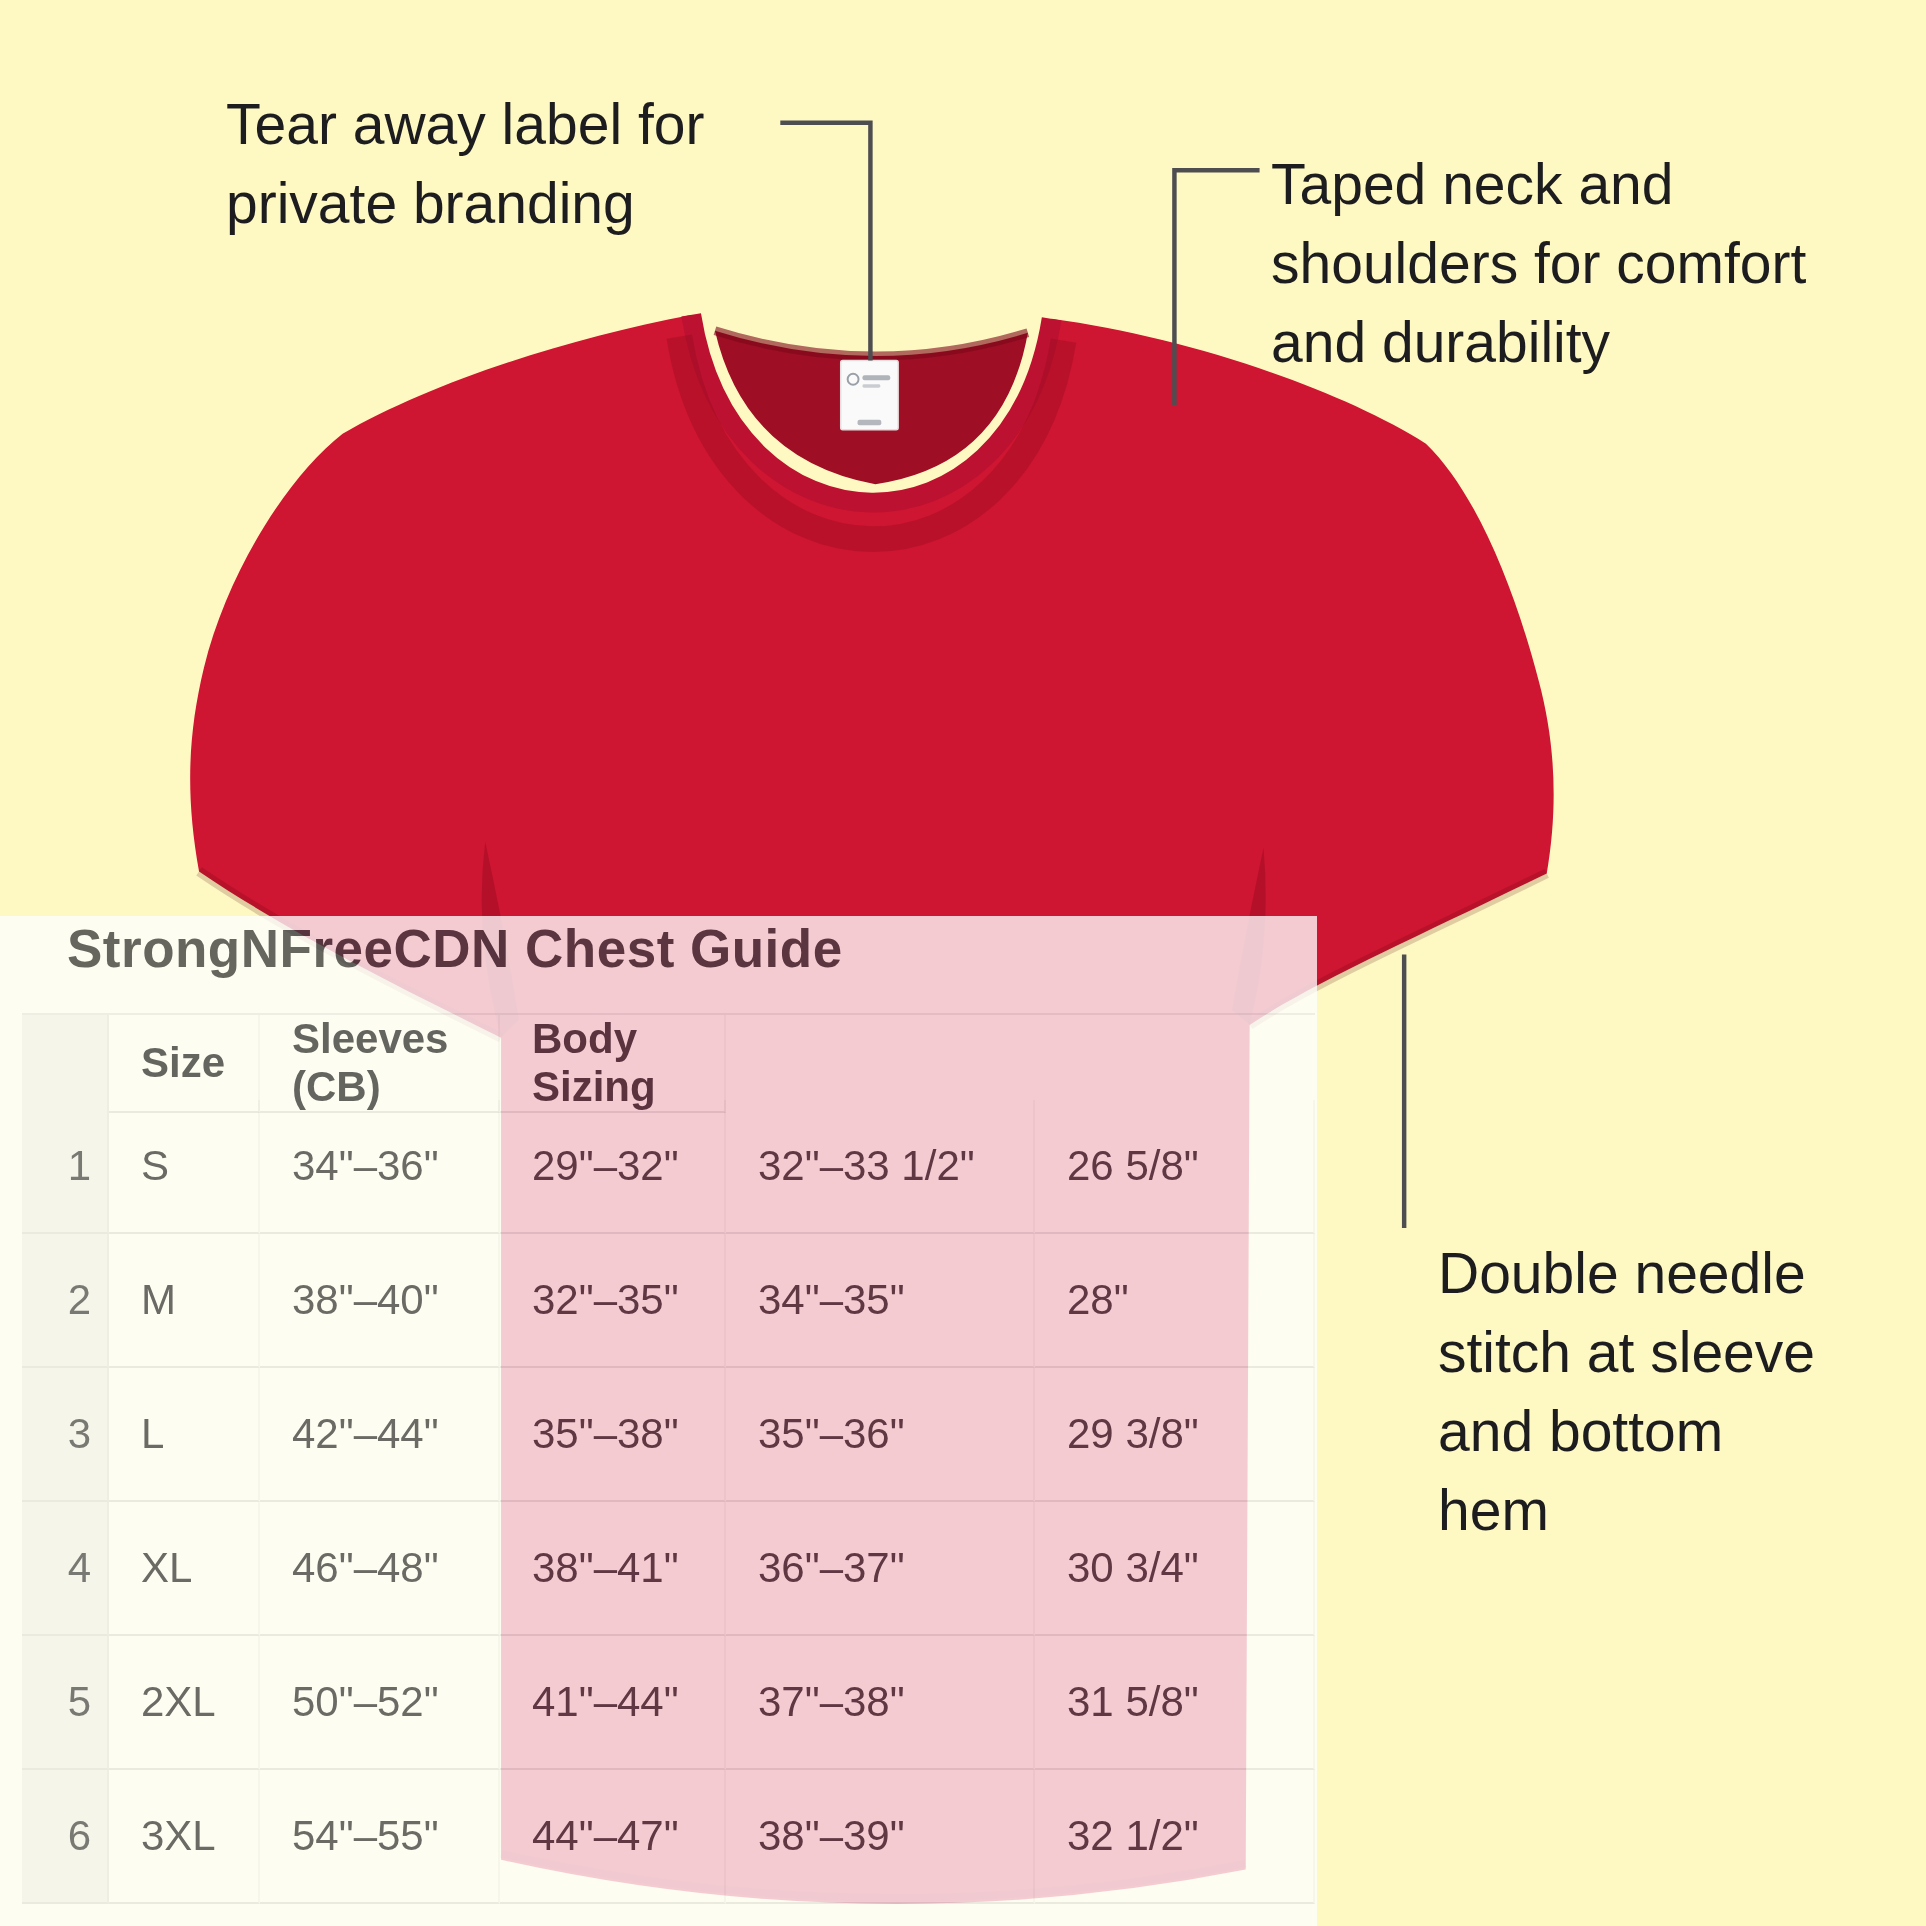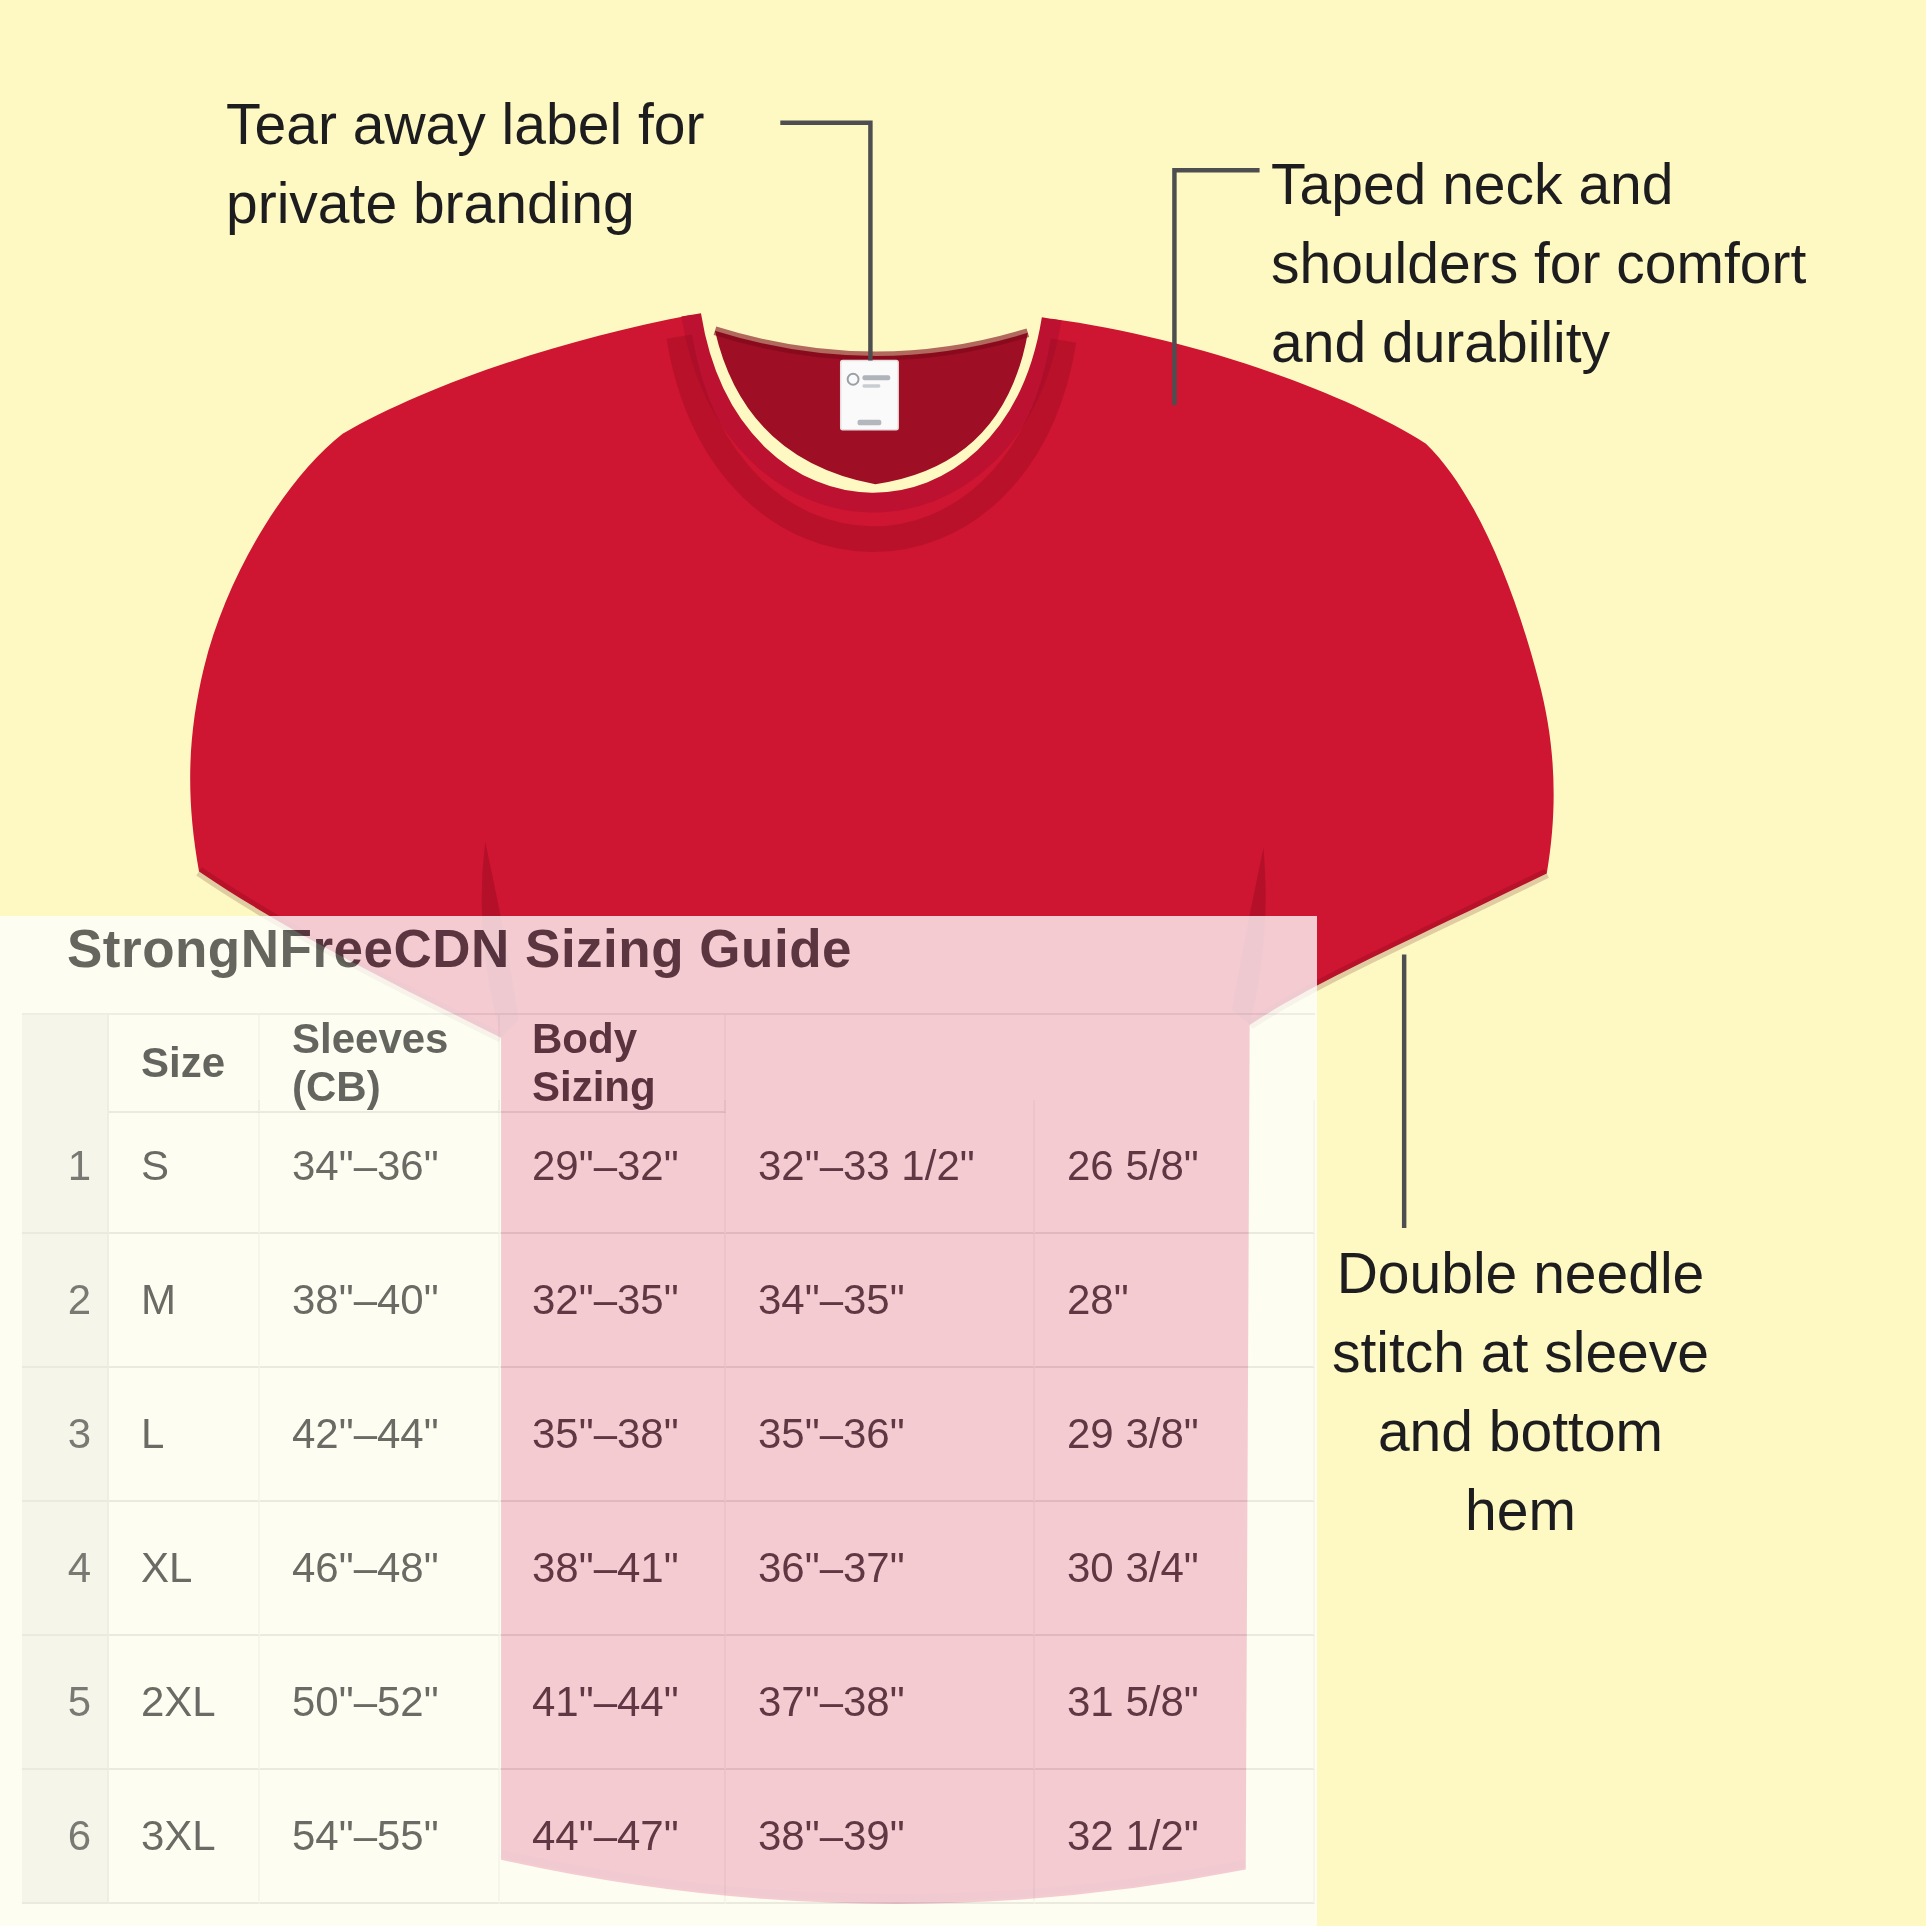--- a/index.html
+++ b/index.html
@@ -88,27 +88,27 @@
     <path d="M 788 124 H 879 V 364" fill="none" stroke="#4e4e50" stroke-width="4.5"></path>
     <path d="M 1272 172 H 1186 V 409" fill="none" stroke="#4e4e50" stroke-width="4.5"></path>
     <path d="M 1418 964 V 1240" fill="none" stroke="#4e4e50" stroke-width="4.5"></path>
   </svg>
 
   <div class="callout" style="left:226px;top:85px;">Tear away label for
 private branding</div>
   <div class="callout" style="left:1271px;top:145px;">Taped neck and
 shoulders for comfort
 and durability</div>
-  <div class="callout" style="left:1332px;top:1234px;text-align:center;">Double needle
+  <div class="callout" style="left:1438px;top:1234px;">Double needle
 stitch at sleeve
 and bottom
 hem</div>
 
   <div class="overlay">
-    <div class="guide-title">StrongNFreeCDN Sizing Guide</div>
+    <div class="guide-title">StrongNFreeCDN Chest Guide</div>
 
     <div class="sizing-table">
       <div class="tr head">
         <div class="td head-cell num"></div>
         <div class="td head-cell">Size</div>
         <div class="td head-cell">Sleeves (CB)</div>
         <div class="td head-cell">Body Sizing</div>
       </div>
 
       <div class="tr body-row">

